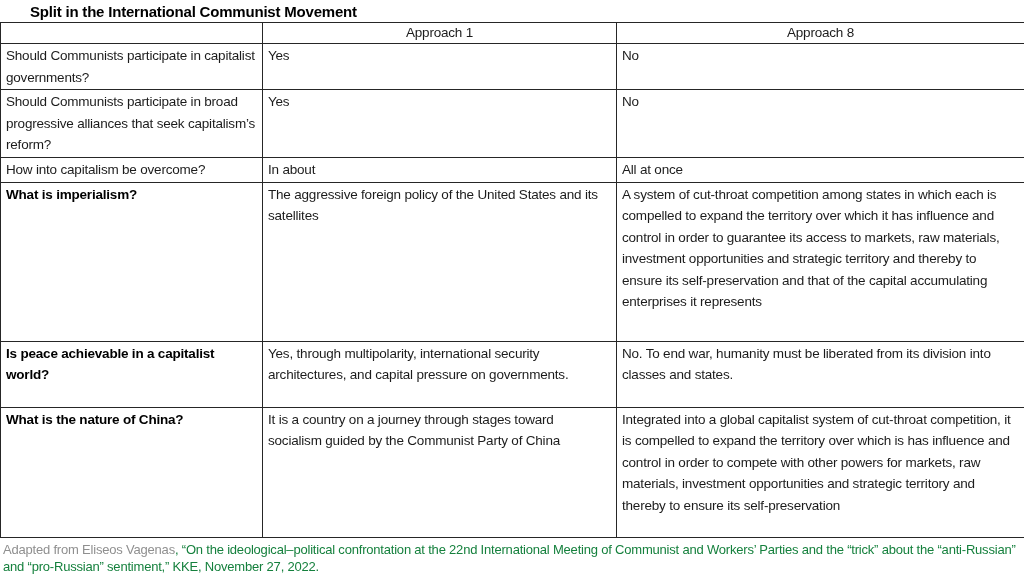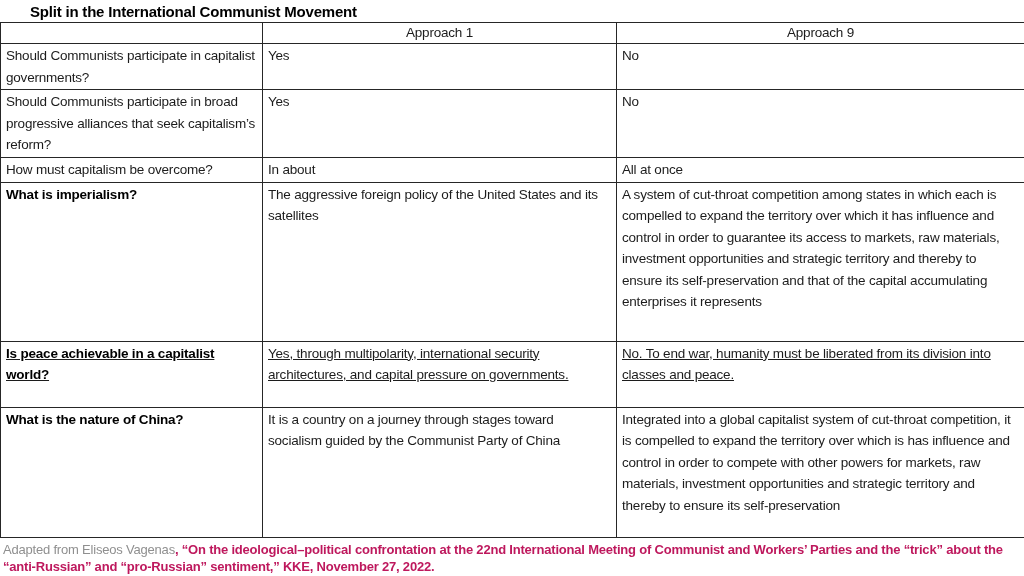--- a/index.html
+++ b/index.html
@@ -42,77 +42,77 @@
   table.compare thead th {
     text-align: center;
     height: 19px;
     line-height: 18px;
     padding: 1px 20px;
   }
   tr.h-r1 { height: 45px; }
   tr.h-r2 { height: 65px; }
   tr.h-r3 { height: 25px; }
   tr.h-r4 { height: 159px; margin-top: 20px; }
-  tr.h-r5 { height: 66px; text-decoration: underline; }
+  tr.h-r5 { height: 66px; }
   tr.h-r6 { height: 130px; }
   tr.emph td.q-cell { font-weight: bold; color: #000; }
 
   .footer {
     padding: 3px 4px 0 3px;
     font-size: 13px;
     line-height: 17.5px;
   }
   .footer .attribution { color: #8f8f8f; font-weight: normal; }
-  .footer .citation { color: #be185d; font-weight: bold; }
+  .footer .citation { color: #15803d; font-weight: normal; }
 </style>
 </head>
 <body>
 
 <div class="page">
 
   <div class="title">Split in the International Communist Movement</div>
 
   <table class="compare">
     <colgroup>
       <col style="width:262px">
       <col style="width:354px">
       <col style="width:408px">
     </colgroup>
     <thead>
       <tr>
         <th></th>
         <th>Approach 1</th>
-        <th>Approach 9</th>
+        <th>Approach 8</th>
       </tr>
     </thead>
     <tbody>
       <tr class="h-r1">
         <td class="q-cell">Should Communists participate in capitalist governments?</td>
         <td>Yes</td>
         <td>No</td>
       </tr>
       <tr class="h-r2">
         <td class="q-cell">Should Communists participate in broad progressive alliances that seek capitalism’s reform?</td>
         <td>Yes</td>
         <td>No</td>
       </tr>
       <tr class="h-r3">
-        <td class="q-cell">How must capitalism be overcome?</td>
+        <td class="q-cell">How into capitalism be overcome?</td>
         <td>In about</td>
         <td>All at once</td>
       </tr>
       <tr class="h-r4 emph">
         <td class="q-cell">What is imperialism?</td>
         <td>The aggressive foreign policy of the United States and its satellites</td>
         <td>A system of cut-throat competition among states in which each is compelled to expand the territory over which it has influence and control in order to guarantee its access to markets, raw materials, investment opportunities and strategic territory and thereby to ensure  its self-preservation  and that of the capital accumulating enterprises  it represents</td>
       </tr>
       <tr class="h-r5 emph">
         <td class="q-cell">Is peace achievable in a capitalist world?</td>
         <td>Yes, through multipolarity, international security architectures, and capital pressure on governments.</td>
-        <td>No. To end war, humanity must be liberated from its division into classes and peace.</td>
+        <td>No. To end war, humanity must be liberated from its division into classes and states.</td>
       </tr>
       <tr class="h-r6 emph">
         <td class="q-cell">What is the nature of China?</td>
         <td>It is a country on a journey  through stages toward socialism guided by the Communist Party of China</td>
         <td>Integrated into a global capitalist system of cut-throat competition, it is compelled to expand the territory over which is has influence and control in order to compete with other powers for markets,  raw materials, investment opportunities and strategic territory and thereby to ensure  its self-preservation</td>
       </tr>
     </tbody>
   </table>
 
   <div class="footer"><span class="attribution">Adapted from Eliseos Vagenas</span><span class="citation">, “On the ideological–political confrontation at the 22nd International Meeting of Communist and Workers’ Parties and the “trick” about the “anti-Russian” and “pro-Russian” sentiment,” KKE, November 27, 2022.</span></div>

